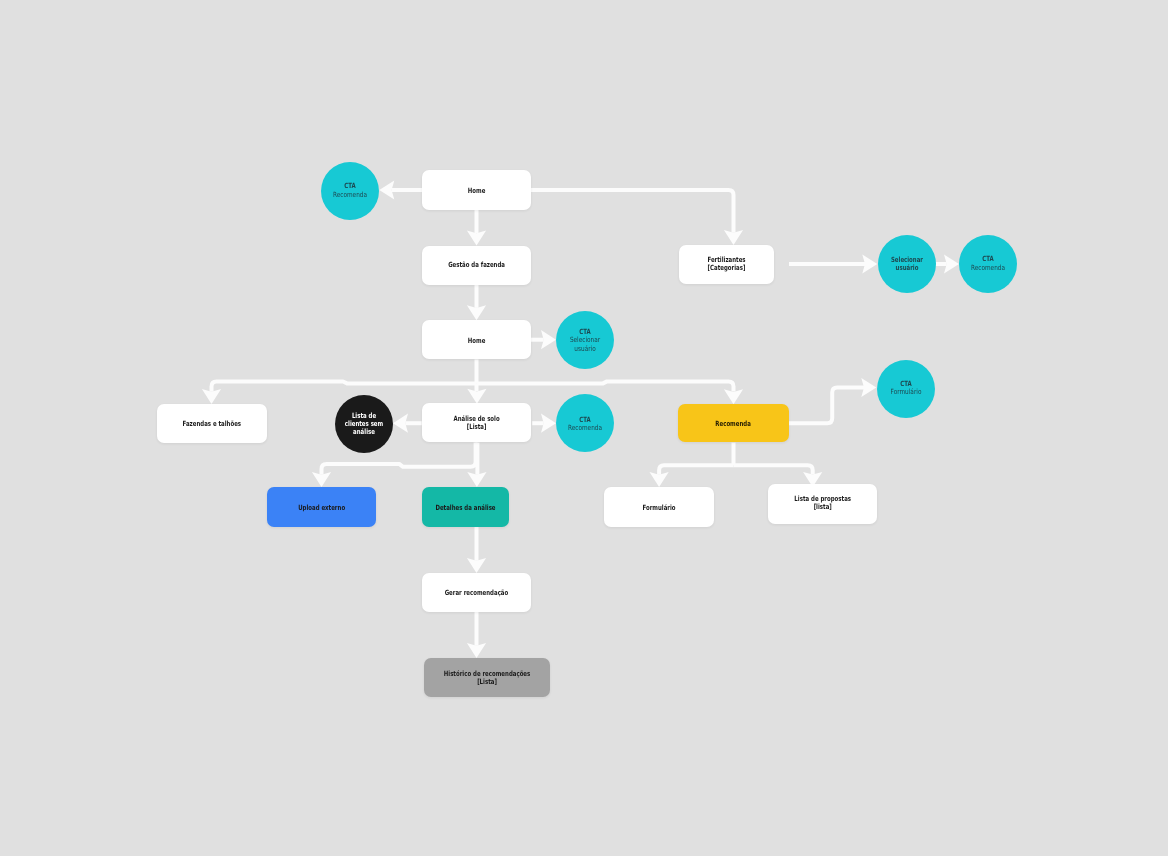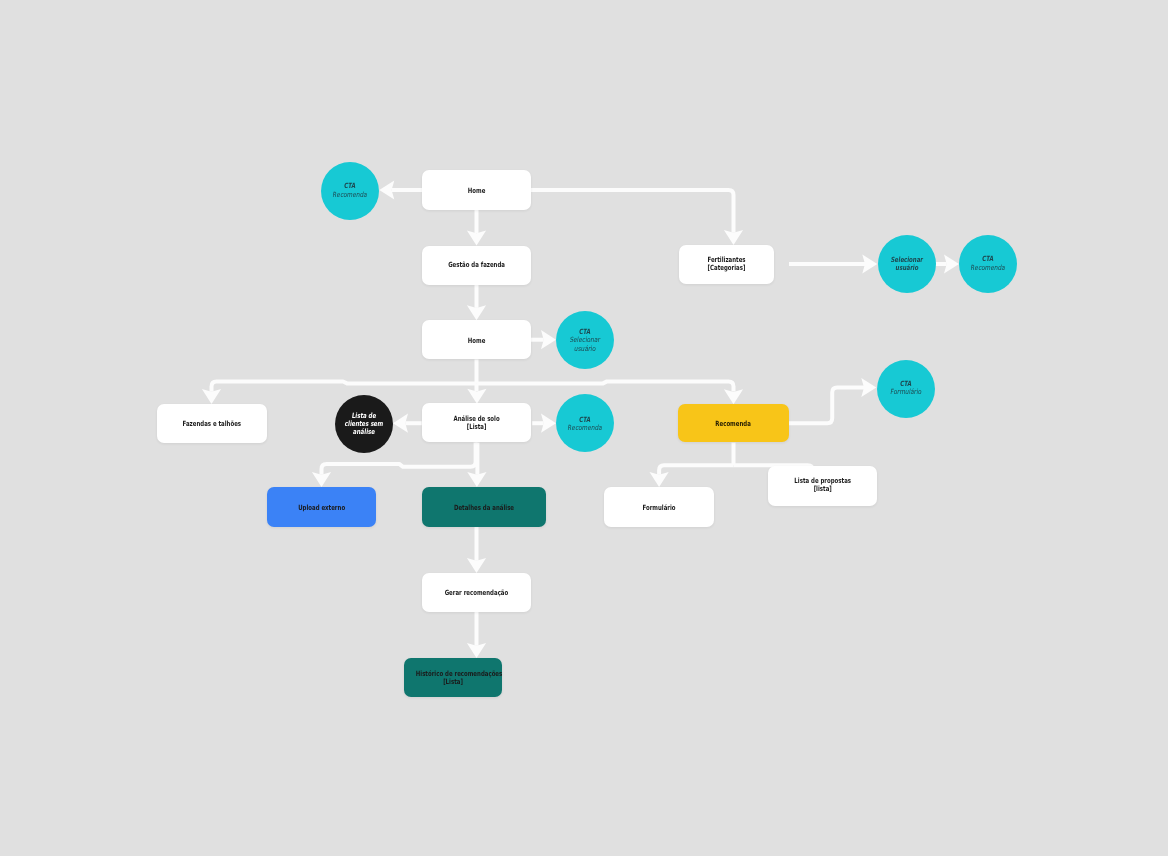--- a/index.html
+++ b/index.html
@@ -7,21 +7,21 @@
   body{width:1168px;height:856px;overflow:hidden;background:#e0e0e0;
        font-family:"DejaVu Sans",sans-serif;}
   #stage{position:relative;width:1168px;height:856px;}
   svg#edge-layer{position:absolute;left:0;top:0;width:1168px;height:856px;overflow:visible;}
   svg#edge-layer .conn{fill:none;stroke:#fcfcfc;stroke-width:4;stroke-linecap:butt;stroke-linejoin:round;}
   svg#edge-layer .head{fill:#fcfcfc;stroke:none;}
   .node{position:absolute;box-sizing:border-box;display:flex;align-items:center;
         justify-content:center;text-align:center;}
   .node .lbl{width:100%;}
   .node.shape-box{border-radius:7px;box-shadow:0 1px 3px rgba(0,0,0,.07);align-items:center;}
-  .node.shape-circle{border-radius:50%;font-style:italic;}
+  .node.shape-circle{border-radius:50%;}
   .ln{will-change:opacity;white-space:nowrap;font-size:7.13px;line-height:8.1px;}
   .ln.b{font-weight:bold;transform:scaleX(.760);}
   .ln.r{font-weight:normal;transform:scaleX(.810);}
 </style>
 </head>
 <body>
 
 <div id="stage">
   <svg id="edge-layer" xmlns="http://www.w3.org/2000/svg" viewBox="0 0 1168 856">
     <path class="conn" d="M 422 190 L 391.6 190"></path>
@@ -145,41 +145,41 @@
       <div class="lbl" style="transform:translateY(-1.1px)">
         <div class="ln b" style="color:#1d4850">CTA</div>
         <div class="ln r" style="color:#1d4850">Formulário</div>
       </div>
     </div>
     <div class="node shape-box" style="left:267.1px;top:487.2px;width:109.3px;height:39.4px;background:#3b82f6">
       <div class="lbl" style="transform:translateY(0.5px)">
         <div class="ln b" style="color:#1b1b1b">Upload externo</div>
       </div>
     </div>
-    <div class="node shape-box" style="left:421.7px;top:487.2px;width:124px;height:39.4px;background:#0f766e">
+    <div class="node shape-box" style="left:421.7px;top:487.2px;width:87px;height:39.4px;background:#14b8a6">
       <div class="lbl" style="transform:translateY(0.5px)">
         <div class="ln b" style="color:#1b1b1b">Detalhes da análise</div>
       </div>
     </div>
     <div class="node shape-box" style="left:604.1px;top:487.2px;width:110.0px;height:39.6px;background:#ffffff">
       <div class="lbl" style="transform:translateY(0.5px)">
         <div class="ln b" style="color:#1b1b1b">Formulário</div>
       </div>
     </div>
-    <div class="node shape-box" style="left:767.5px;top:466px;width:109.4px;height:39.9px;background:#ffffff">
+    <div class="node shape-box" style="left:767.5px;top:484px;width:109.4px;height:39.9px;background:#ffffff">
       <div class="lbl" style="transform:translateY(-0.55px)">
         <div class="ln b" style="color:#1b1b1b">Lista de propostas</div>
         <div class="ln b" style="color:#1b1b1b">[lista]</div>
       </div>
     </div>
     <div class="node shape-box" style="left:422.3px;top:572.6px;width:108.9px;height:39.2px;background:#ffffff">
       <div class="lbl" style="transform:translateY(0.5px)">
         <div class="ln b" style="color:#1b1b1b">Gerar recomendação</div>
       </div>
     </div>
-    <div class="node shape-box" style="left:404px;top:658.0px;width:98px;height:38.6px;background:#0f766e">
+    <div class="node shape-box" style="left:424px;top:658.0px;width:126px;height:38.6px;background:#a3a3a3">
       <div class="lbl" style="transform:translateY(0.95px)">
         <div class="ln b" style="color:#1b1b1b">Histórico de recomendações</div>
         <div class="ln b" style="color:#1b1b1b">[Lista]</div>
       </div>
     </div>
   </div>
 </div>
 
 </body></html>

